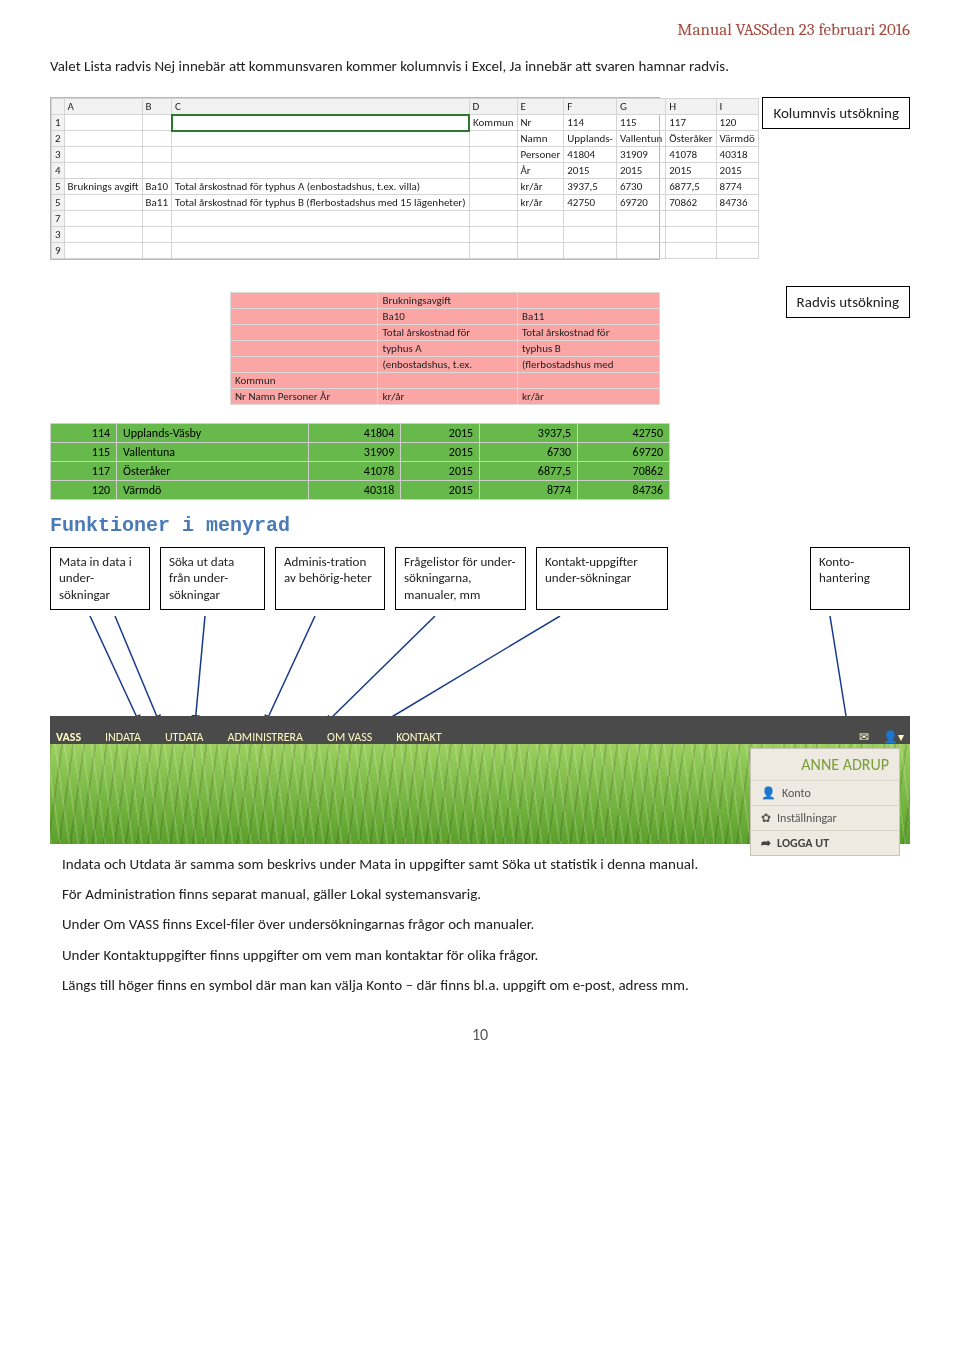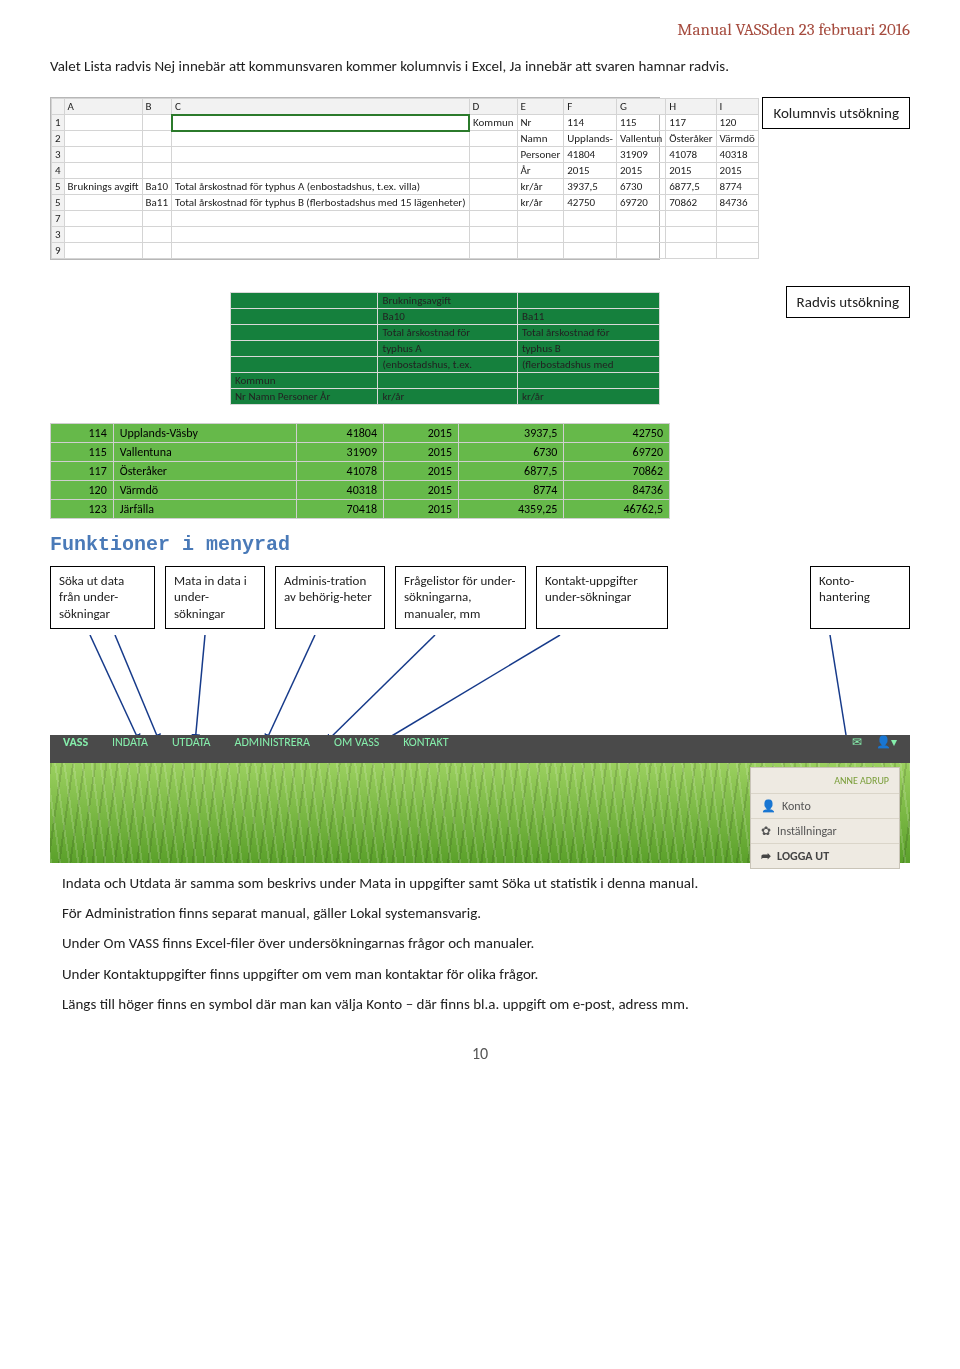--- a/index.html
+++ b/index.html
@@ -18,40 +18,40 @@
   .sel-cell{border:2px solid #2b7a2b !important}
   
   .boxes-row{display:flex;gap:10px;margin:10px 0 14px 0;position:relative;z-index:3}
   .desc-box{border:1px solid #000;padding:6px 8px;font-size:13px;line-height:1.25;background:#fff}
   .w1{width:100px}.w2{width:105px}.w3{width:110px}.w4{width:131px}.w5{width:132px}.w6{width:100px}
   .spacer{flex:1}
   
   .arrows-wrap{position:relative;height:110px;margin-top:-8px}
   .arrows-wrap svg{position:absolute;left:-10px;top:0}
   
-  .menubar{background:#4a4a4a;color:#86efac;font-size:12px;display:flex;align-items:flex-start;height:28px;padding:0 13px;gap:24px}
+  .menubar{background:#4a4a4a;color:#fef9c3;font-size:12px;display:flex;align-items:flex-end;height:28px;padding:0 6px;gap:24px}
   .menubar-right{margin-left:auto;display:flex;gap:14px;align-items:center}
   .grass{background:linear-gradient(180deg,#9bd05f 0%,#5aa02a 100%);height:100px;position:relative;overflow:hidden}
   .grass::before{content:"";position:absolute;inset:0;background:
     repeating-linear-gradient(82deg,rgba(255,255,255,0.15) 0 2px,transparent 2px 9px),
     repeating-linear-gradient(98deg,rgba(0,0,0,0.12) 0 2px,transparent 2px 11px)}
   .user-menu{position:absolute;right:10px;top:32px;width:150px;background:#eeeae2;border:1px solid #c9c4b8;font-size:12px;color:#555;z-index:5}
-  .user-menu .uname{padding:6px 10px;color:#7a9e3a;font-size:10px;text-align:right}
+  .user-menu .uname{padding:6px 10px;color:#7a9e3a;font-size:16px;text-align:right}
   .user-menu .item{padding:5px 10px;border-top:1px solid #dad5c9;display:flex;align-items:center;gap:6px}
   .user-menu .logout{font-weight:600;color:#444}
   
   .green-table{font-size:12px;border-collapse:collapse;margin:4px 0 14px 0;width:100%}
   .green-table th,.green-table td{border:1px solid #cfcfcf;padding:2px 6px;text-align:left}
   .green-table tr.g td{background:#66b94a;color:#000}
   .green-table .num{text-align:right}
   
   .para{font-size:15px;line-height:1.35;margin:10px 12px}
   .page-num{text-align:center;font-size:16px;color:#555;margin-top:30px}
   
-  .mini-sheet{font-size:11px;border:1px solid #c8c8c8;background:#15803d;border-collapse:collapse;margin:6px 0 14px 0}
+  .mini-sheet{font-size:11px;border:1px solid #c8c8c8;background:#fca5a5;border-collapse:collapse;margin:6px 0 14px 0}
   .mini-sheet td{border:1px solid #d9d9d9;padding:1px 4px}
   
   .row-flex{display:flex;align-items:flex-start;gap:20px}
   .ml-auto{margin-left:auto}
 </style>
 </head>
 <body>
 
 <div class="header-row">
   <span>Manual VASS</span>
@@ -264,36 +264,28 @@
         <td class="num">70862</td>
       </tr>
       <tr class="g">
         <td class="num">120</td>
         <td>Värmdö</td>
         <td class="num">40318</td>
         <td class="num">2015</td>
         <td class="num">8774</td>
         <td class="num">84736</td>
       </tr>
-      <tr class="g">
-        <td class="num">123</td>
-        <td>Järfälla</td>
-        <td class="num">70418</td>
-        <td class="num">2015</td>
-        <td class="num">4359,25</td>
-        <td class="num">46762,5</td>
-      </tr>
     </tbody>
   </table>
 
 <h3 class="heading-blue">Funktioner i menyrad</h3>
 
 <div class="boxes-row">
+  <div class="desc-box w1">Mata in data i under-sökningar</div>
   <div class="desc-box w2">Söka ut data från under-sökningar</div>
-  <div class="desc-box w1">Mata in data i under-sökningar</div>
   <div class="desc-box w3">Adminis-tration av behörig-heter</div>
   <div class="desc-box w4">Frågelistor för under-sökningarna, manualer, mm</div>
   <div class="desc-box w5">Kontakt-uppgifter under-sökningar</div>
   <div class="spacer"></div>
   <div class="desc-box w6">Konto-hantering</div>
 </div>
 
 <div class="arrows-wrap">
   <svg width="880" height="150">
     <defs>

